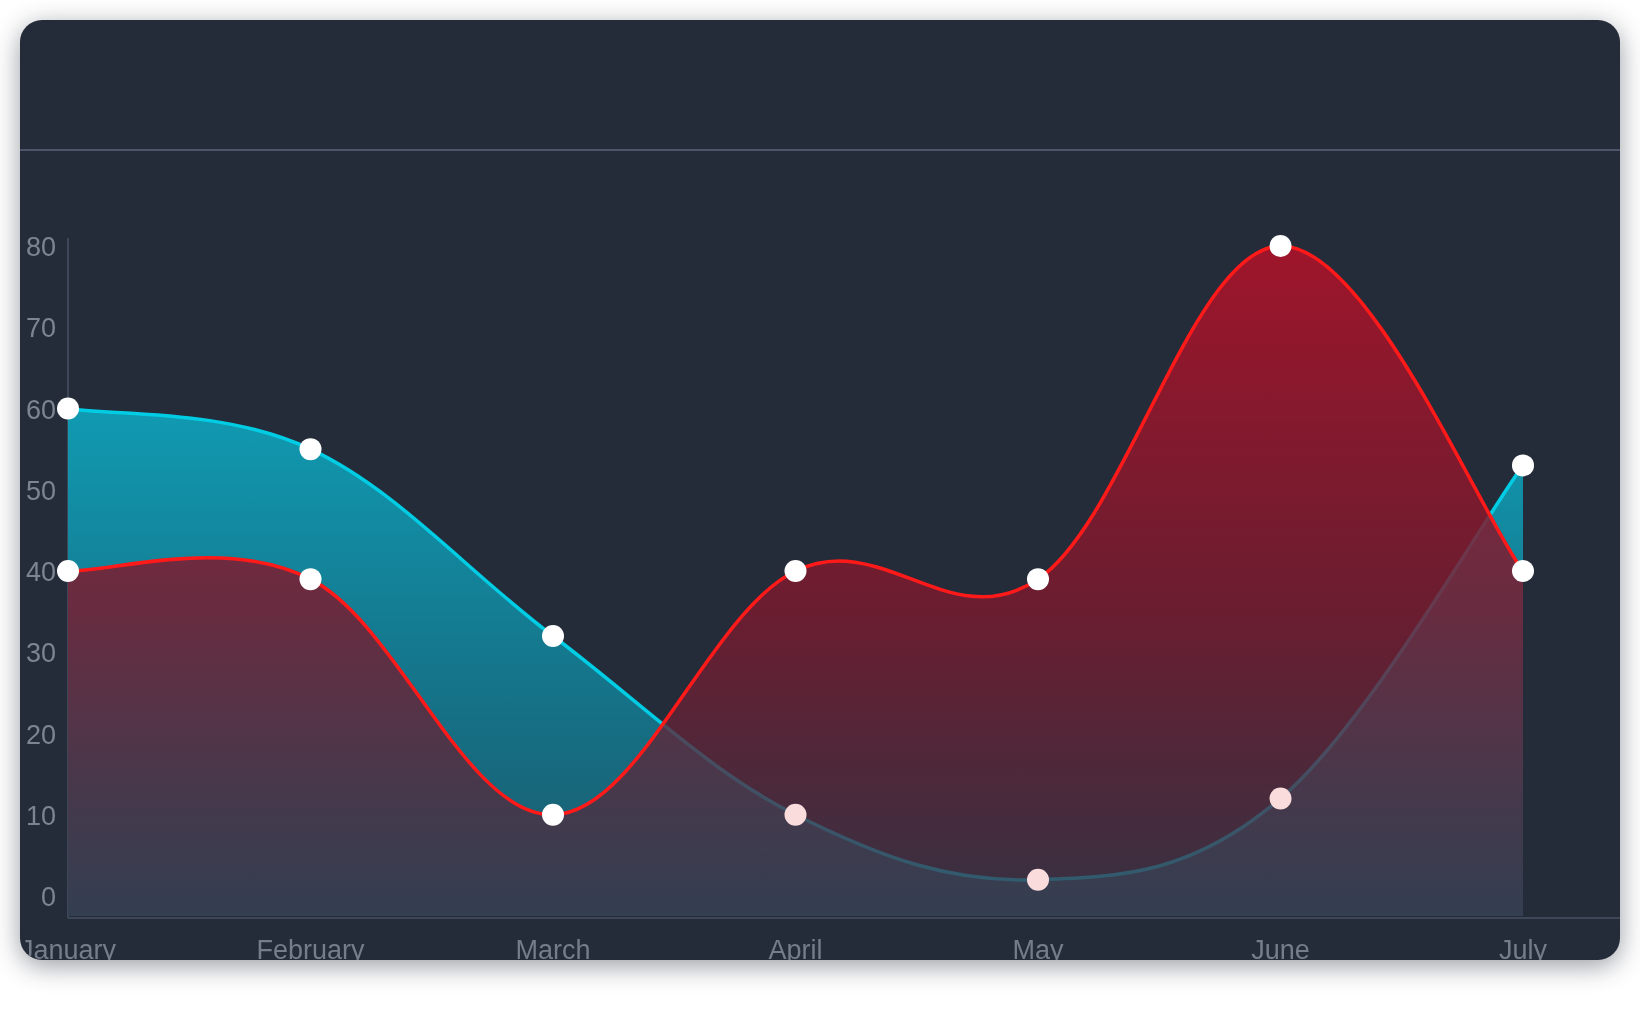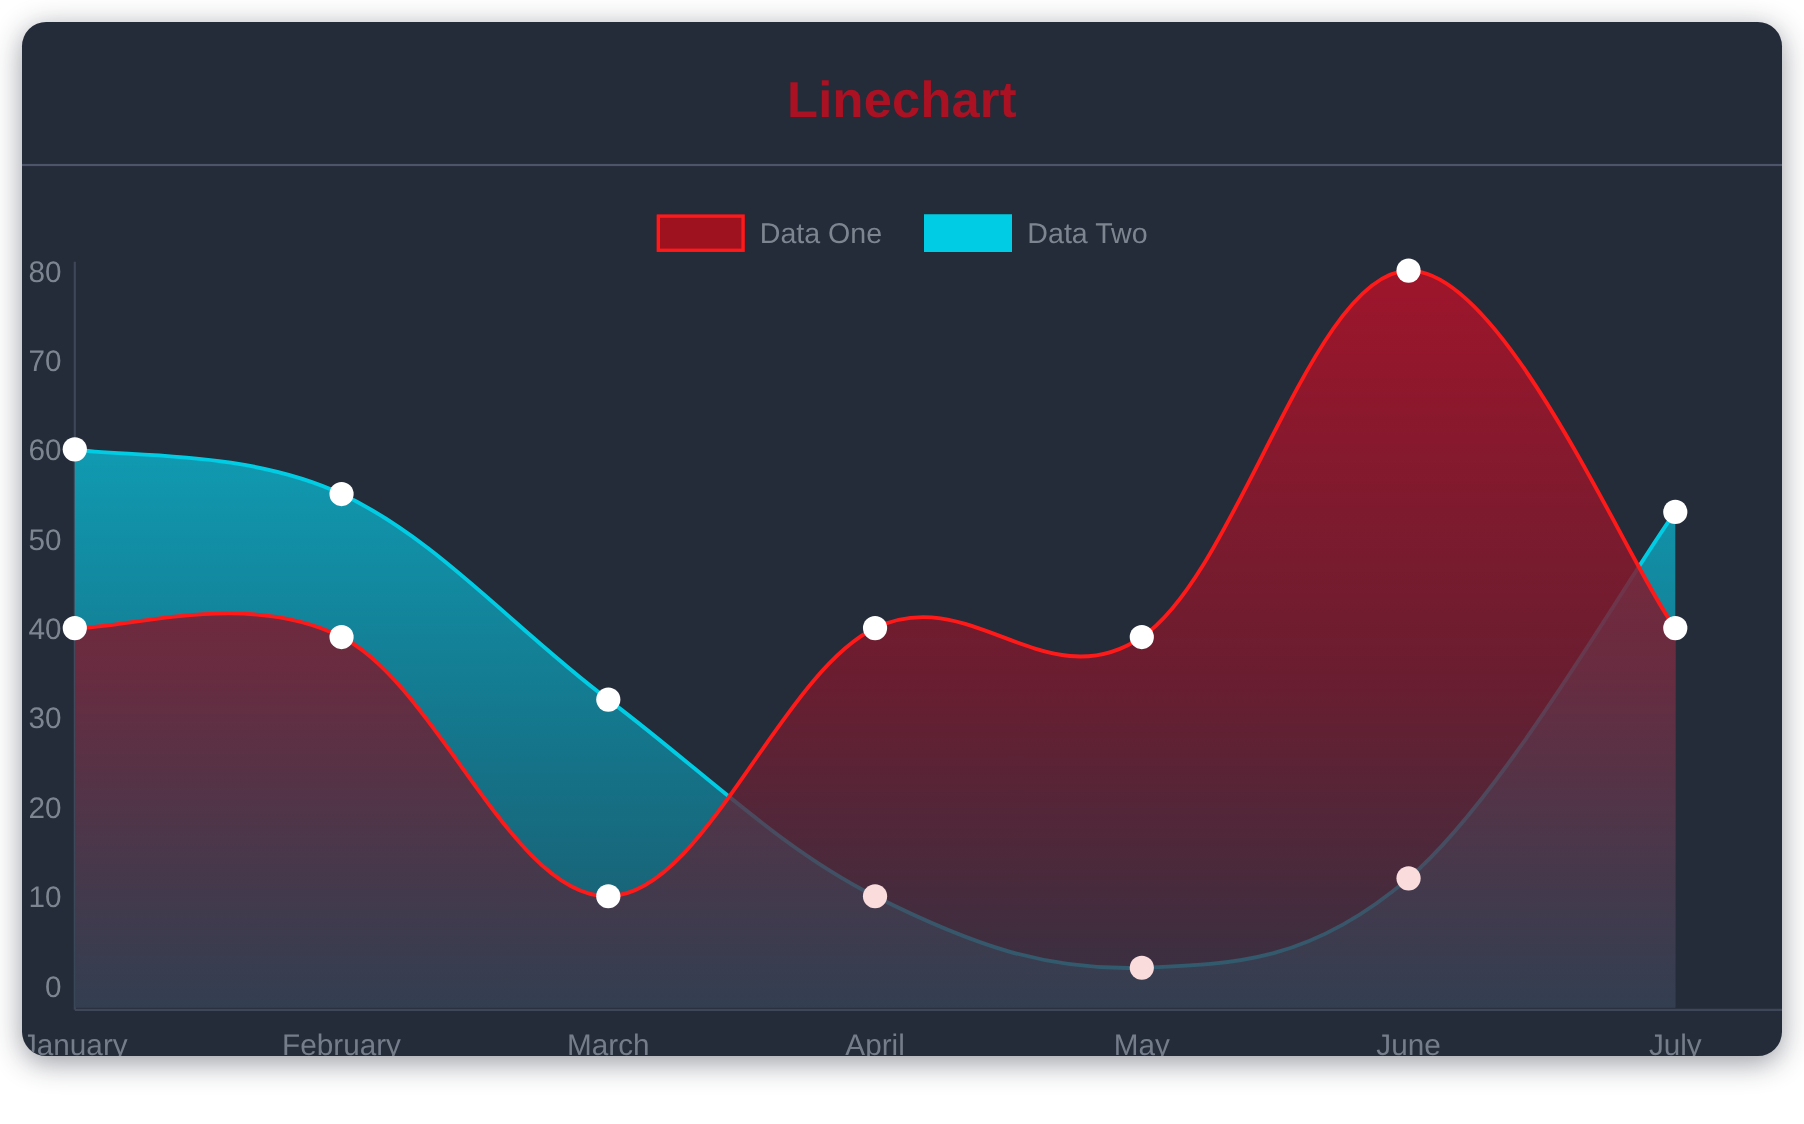--- a/index.html
+++ b/index.html
@@ -106,35 +106,22 @@
     fill: #757d8b;
     font-family: "Liberation Sans", sans-serif;
     font-size: 27px;
   }
 </style>
 </head>
 <body>
 
 <div id="card">
 
-  <div id="chart-header">
-    <div id="chart-title">Linechart</div>
-  </div>
   <div id="header-divider"></div>
 
-  <div id="legend">
-    <div class="legend-item">
-      <span class="legend-swatch" style="background:#9e1220;border:3px solid #ff1a1a;"></span>
-      <span class="legend-label">Data One</span>
-    </div>
-    <div class="legend-item">
-      <span class="legend-swatch" style="background:#00cde4;border:3px solid #00cde4;"></span>
-      <span class="legend-label">Data Two</span>
-    </div>
-  </div>
 
   <div id="plot-wrap">
     <svg class="plot" id="plot-svg" viewBox="0 0 1600 940" xmlns="http://www.w3.org/2000/svg">
       <defs>
         <linearGradient id="gradOne" x1="0" y1="0" x2="0" y2="1">
           <stop offset="0%" stop-color="#a5142a" stop-opacity="0.95"></stop>
           <stop offset="55%" stop-color="#7a1a2e" stop-opacity="0.82"></stop>
           <stop offset="100%" stop-color="#3c3446" stop-opacity="0.72"></stop>
         </linearGradient>
         <linearGradient id="gradTwo" x1="0" y1="0" x2="0" y2="1">

